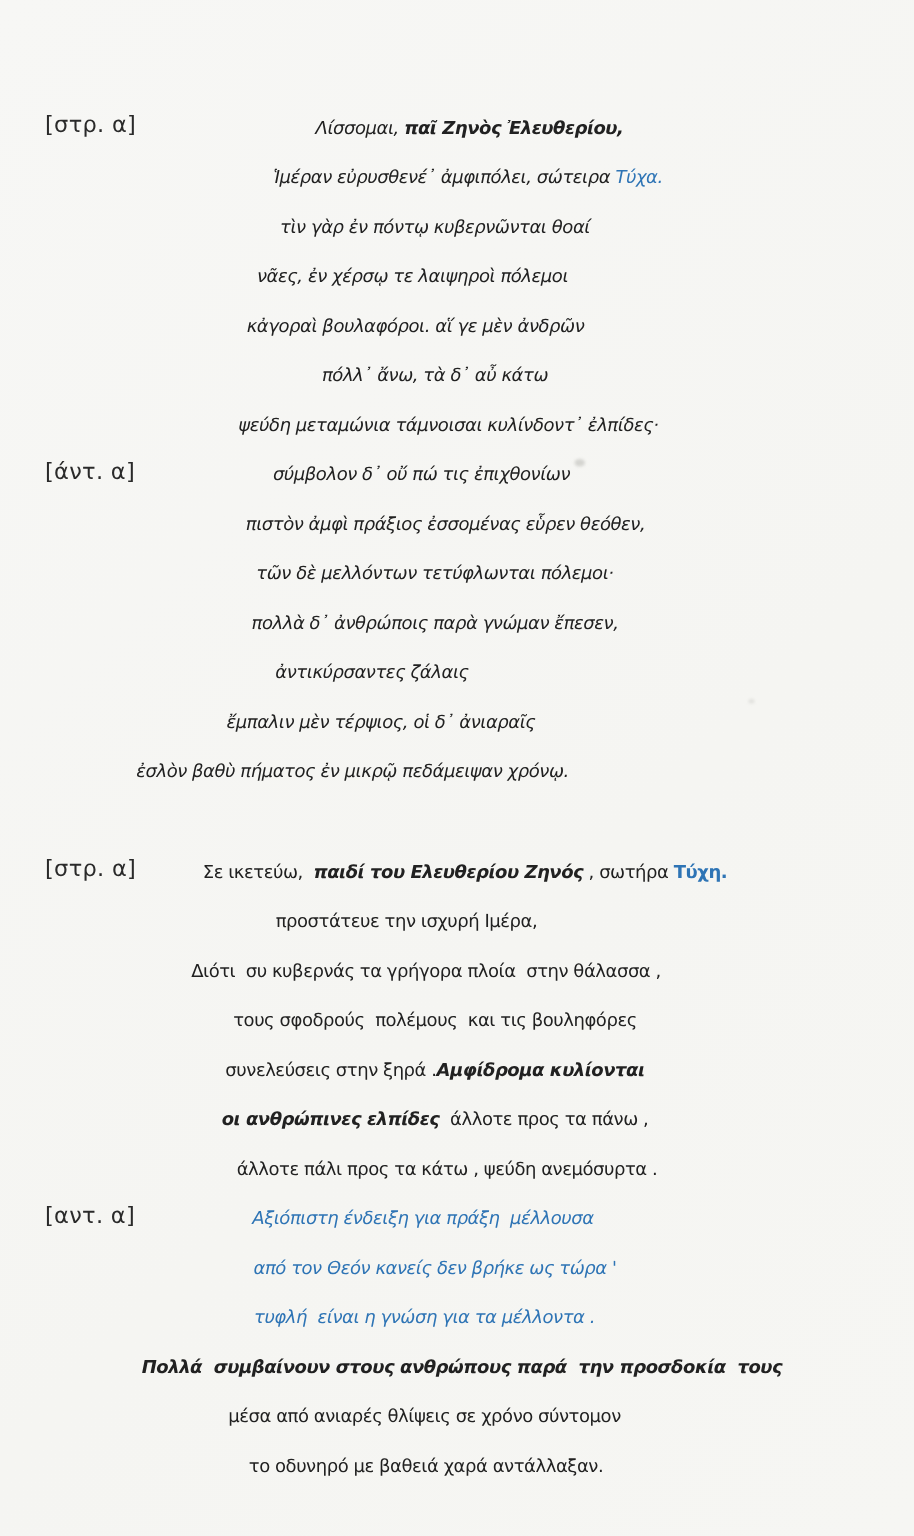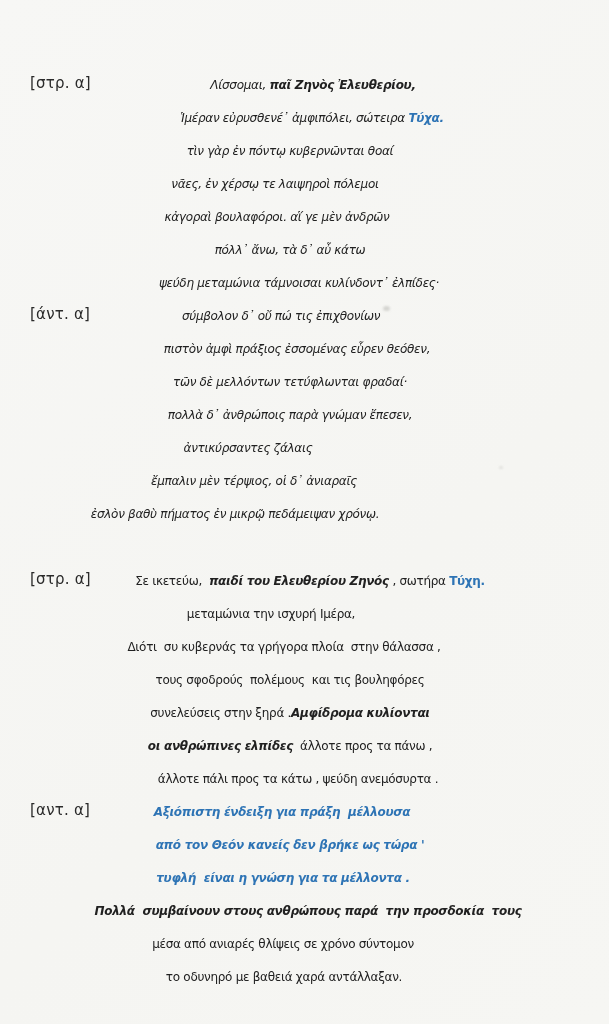--- a/index.html
+++ b/index.html
@@ -45,21 +45,21 @@
   .line-text {
     display: inline-block;
     font-size: 12px;
     color: #212121;
     letter-spacing: -0.3px;
   }
   .seg { white-space: pre-wrap; }
   .s-it  { font-style: italic; }
   .s-bit { font-style: italic; font-weight: bold; }
   .s-up  { }
-  .s-blue-bit { font-style: italic; font-weight: bold; color: var(--accent); }
+  .s-blue-bit { font-style: italic; font-weight: normal; color: var(--accent); }
   .s-blue-b   { font-weight: bold; color: var(--accent); }
   .speck {
     position: absolute;
     border-radius: 50%;
     background: #b9b9b4;
     opacity: 0.55;
     filter: blur(1px);
   }
 </style>
 </head>
@@ -69,27 +69,27 @@
   <div class="poem" id="poem">
       <div class="row"><span class="stanza-label">[στρ. α]</span><span class="line-text" style="transform: translateX(23px);"><span class="seg s-it">Λίσσομαι, </span><span class="seg s-bit">παῖ Ζηνὸς Ἐλευθερίου,</span></span></div>
       <div class="row"><span class="line-text" style="transform: translateX(22px);"><span class="seg s-it">Ἱμέραν εὐρυσθενέ᾽ ἀμφιπόλει, σώτειρα </span><span class="seg s-blue-bit">Τύχα.</span></span></div>
       <div class="row"><span class="line-text"><span class="seg s-it">τὶν γὰρ ἐν πόντῳ κυβερνῶνται θοαί</span></span></div>
       <div class="row"><span class="line-text" style="transform: translateX(-15px);"><span class="seg s-it">νᾶες, ἐν χέρσῳ τε λαιψηροὶ πόλεμοι</span></span></div>
       <div class="row"><span class="line-text" style="transform: translateX(-13px);"><span class="seg s-it">κἀγοραὶ βουλαφόροι. αἵ γε μὲν ἀνδρῶν</span></span></div>
       <div class="row"><span class="line-text"><span class="seg s-it">πόλλ᾽ ἄνω, τὰ δ᾽ αὖ κάτω</span></span></div>
       <div class="row"><span class="line-text" style="transform: translateX(9px);"><span class="seg s-it">ψεύδη μεταμώνια τάμνοισαι κυλίνδοντ᾽ ἐλπίδες·</span></span></div>
       <div class="row"><span class="stanza-label">[άντ. α]</span><span class="line-text" style="transform: translateX(-9px);"><span class="seg s-it">σύμβολον δ᾽ οὔ πώ τις ἐπιχθονίων</span></span></div>
       <div class="row"><span class="line-text" style="transform: translateX(7px);"><span class="seg s-it">πιστὸν ἀμφὶ πράξιος ἐσσομένας εὗρεν θεόθεν,</span></span></div>
-      <div class="row"><span class="line-text"><span class="seg s-it">τῶν δὲ μελλόντων τετύφλωνται φραδαί·</span></span></div>
+      <div class="row"><span class="line-text"><span class="seg s-it">τῶν δὲ μελλόντων τετύφλωνται πόλεμοι·</span></span></div>
       <div class="row"><span class="line-text"><span class="seg s-it">πολλὰ δ᾽ ἀνθρώποις παρὰ γνώμαν ἔπεσεν,</span></span></div>
       <div class="row"><span class="line-text" style="transform: translateX(-42px);"><span class="seg s-it">ἀντικύρσαντες ζάλαις</span></span></div>
       <div class="row"><span class="line-text" style="transform: translateX(-36px);"><span class="seg s-it">ἔμπαλιν μὲν τέρψιος, οἱ δ᾽ ἀνιαραῖς</span></span></div>
       <div class="row"><span class="line-text" style="transform: translateX(-55px);"><span class="seg s-it">ἐσλὸν βαθὺ πήματος ἐν μικρῷ πεδάμειψαν χρόνῳ.</span></span></div>
       <div class="row gap-before"><span class="stanza-label">[στρ. α]</span><span class="line-text" style="transform: translateX(20px);"><span class="seg s-up">Σε ικετεύω,  </span><span class="seg s-bit">παιδί του Ελευθερίου Ζηνός</span><span class="seg s-up"> , σωτήρα </span><span class="seg s-blue-b">Τύχη.</span></span></div>
-      <div class="row"><span class="line-text" style="transform: translateX(-19px);"><span class="seg s-up">μεταμώνια την ισχυρή Ιμέρα,</span></span></div>
+      <div class="row"><span class="line-text" style="transform: translateX(-19px);"><span class="seg s-up">προστάτευε την ισχυρή Ιμέρα,</span></span></div>
       <div class="row"><span class="line-text" style="transform: translateX(-6px);"><span class="seg s-up">Διότι  συ κυβερνάς τα γρήγορα πλοία  στην θάλασσα ,</span></span></div>
       <div class="row"><span class="line-text"><span class="seg s-up">τους σφοδρούς  πολέμους  και τις βουληφόρες</span></span></div>
       <div class="row"><span class="line-text"><span class="seg s-up">συνελεύσεις στην ξηρά .</span><span class="seg s-bit">Αμφίδρομα κυλίονται</span></span></div>
       <div class="row"><span class="line-text"><span class="seg s-bit">οι ανθρώπινες ελπίδες</span><span class="seg s-up">  άλλοτε προς τα πάνω ,</span></span></div>
       <div class="row"><span class="line-text" style="transform: translateX(8px);"><span class="seg s-up">άλλοτε πάλι προς τα κάτω , ψεύδη ανεμόσυρτα .</span></span></div>
       <div class="row"><span class="stanza-label">[αντ. α]</span><span class="line-text" style="transform: translateX(-8px);"><span class="seg s-blue-bit">Αξιόπιστη ένδειξη για πράξη  μέλλουσα</span></span></div>
       <div class="row"><span class="line-text"><span class="seg s-blue-bit">από τον Θεόν κανείς δεν βρήκε ως τώρα '</span></span></div>
       <div class="row"><span class="line-text" style="transform: translateX(-7px);"><span class="seg s-blue-bit">τυφλή  είναι η γνώση για τα μέλλοντα .</span></span></div>
       <div class="row"><span class="line-text" style="transform: translateX(18px);"><span class="seg s-bit">Πολλά  συμβαίνουν στους ανθρώπους παρά  την προσδοκία  τους</span></span></div>
       <div class="row"><span class="line-text" style="transform: translateX(-7px);"><span class="seg s-up">μέσα από ανιαρές θλίψεις σε χρόνο σύντομον</span></span></div>

